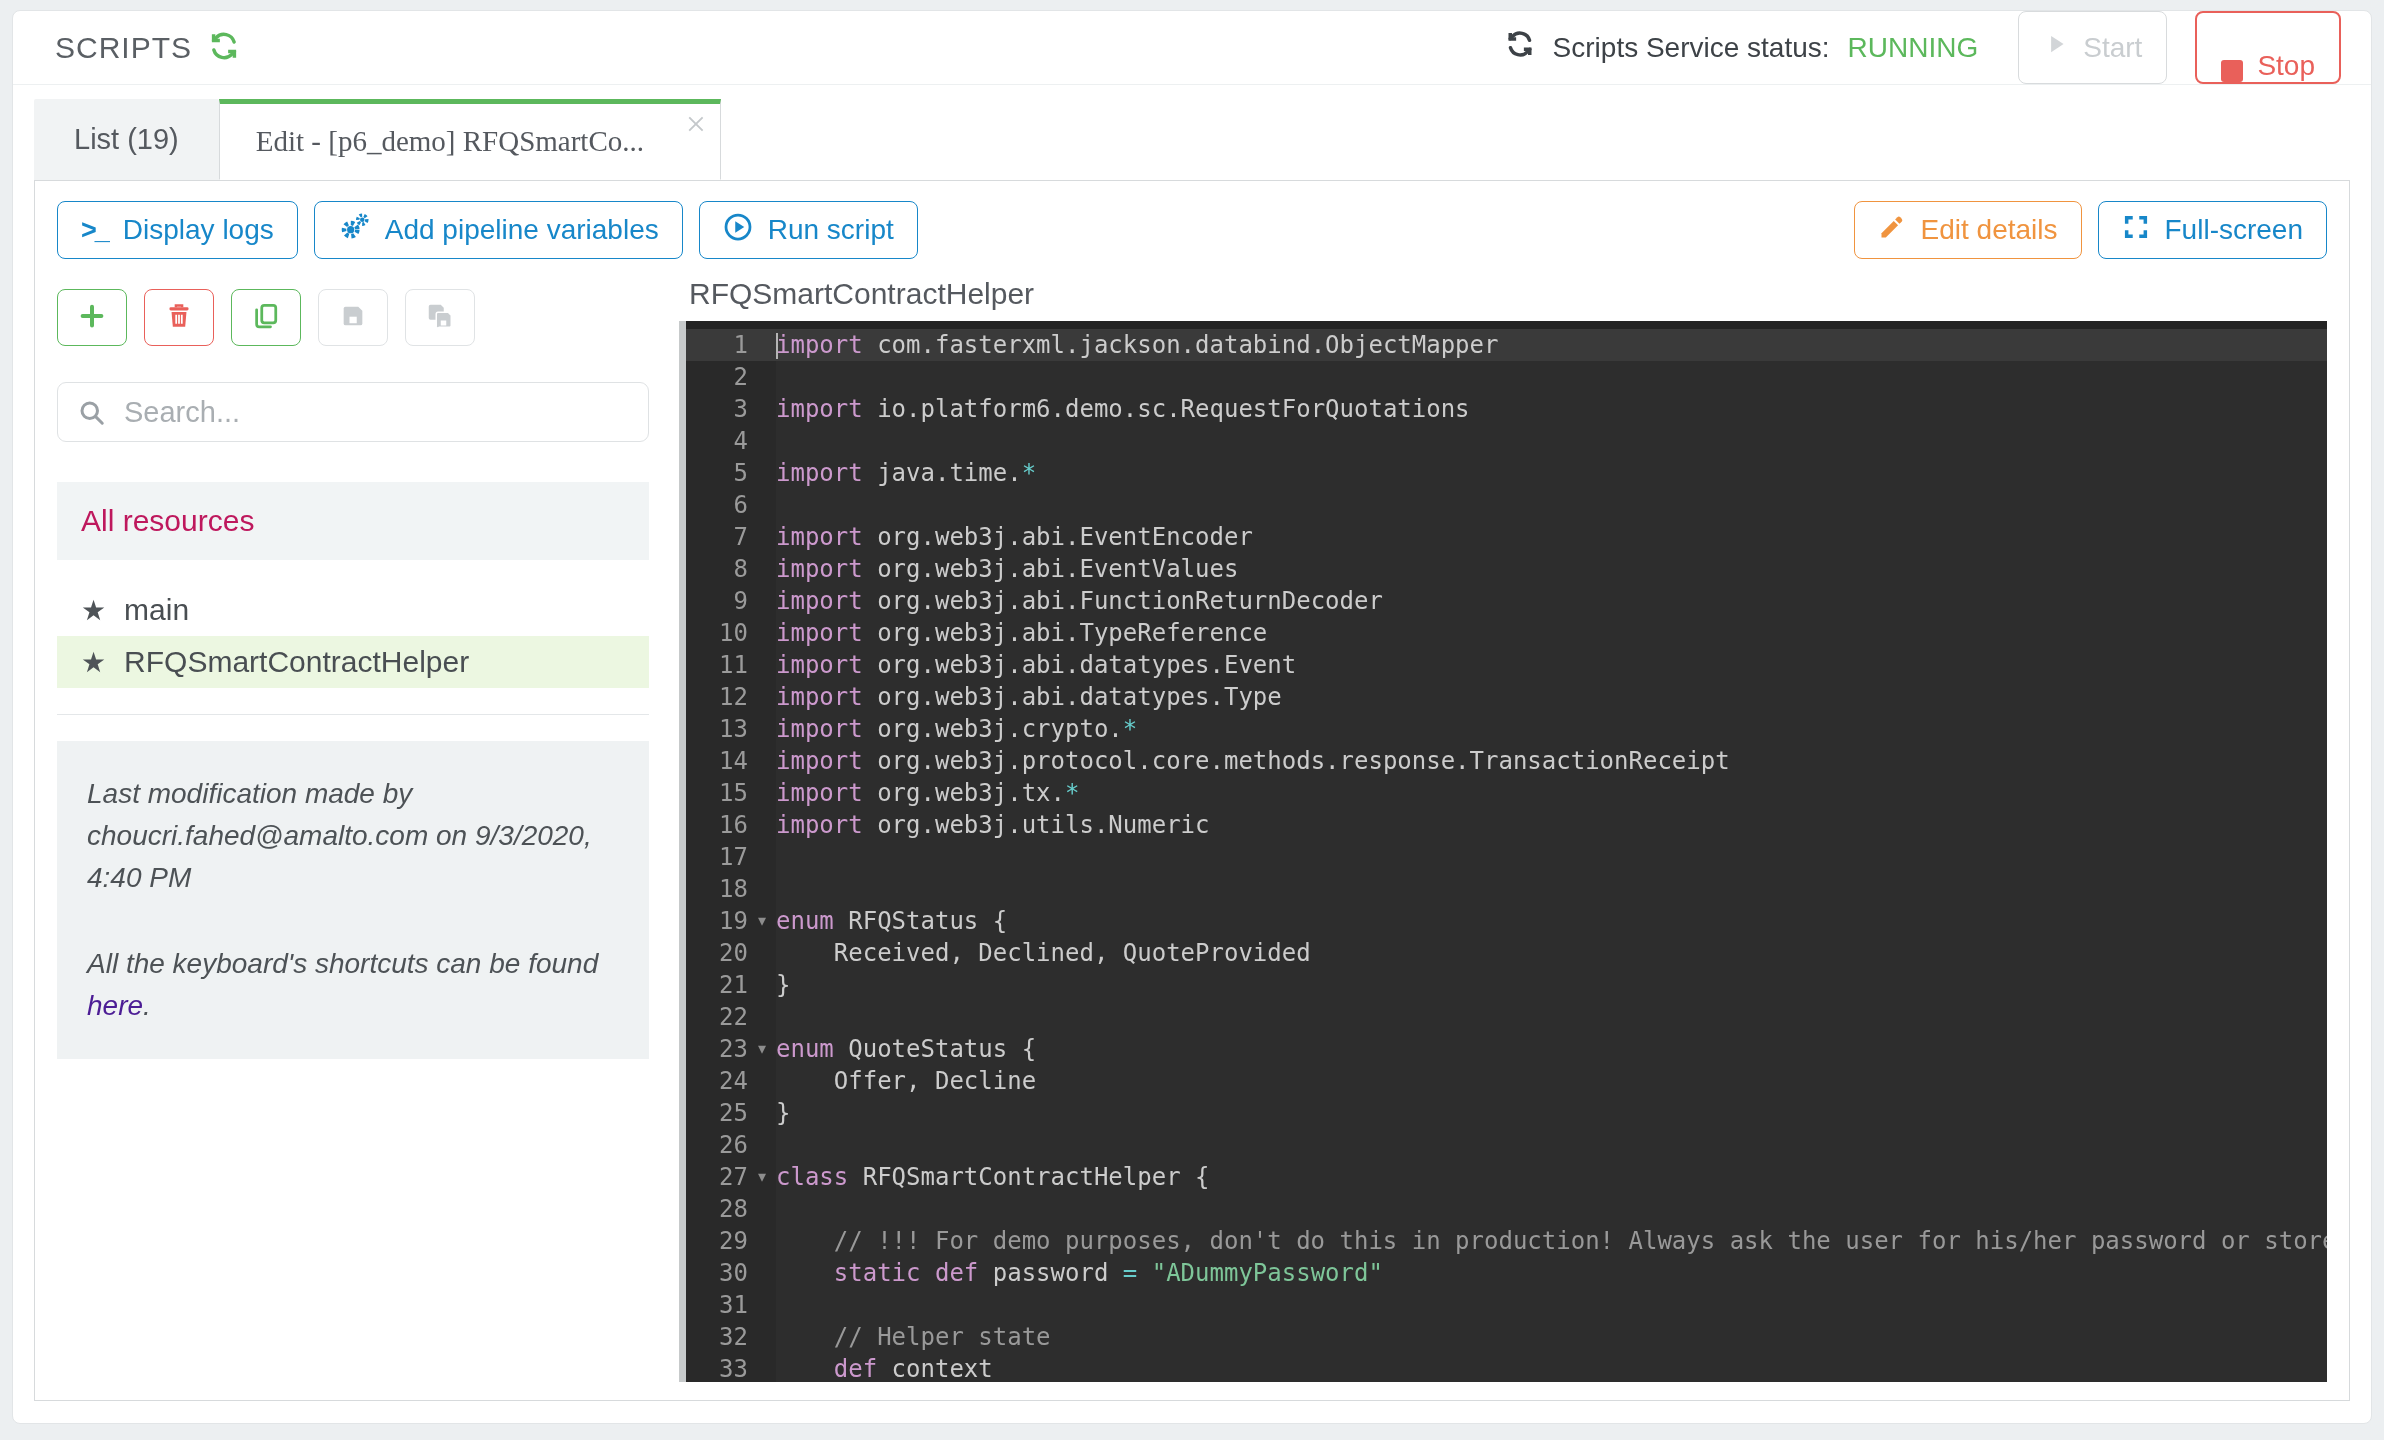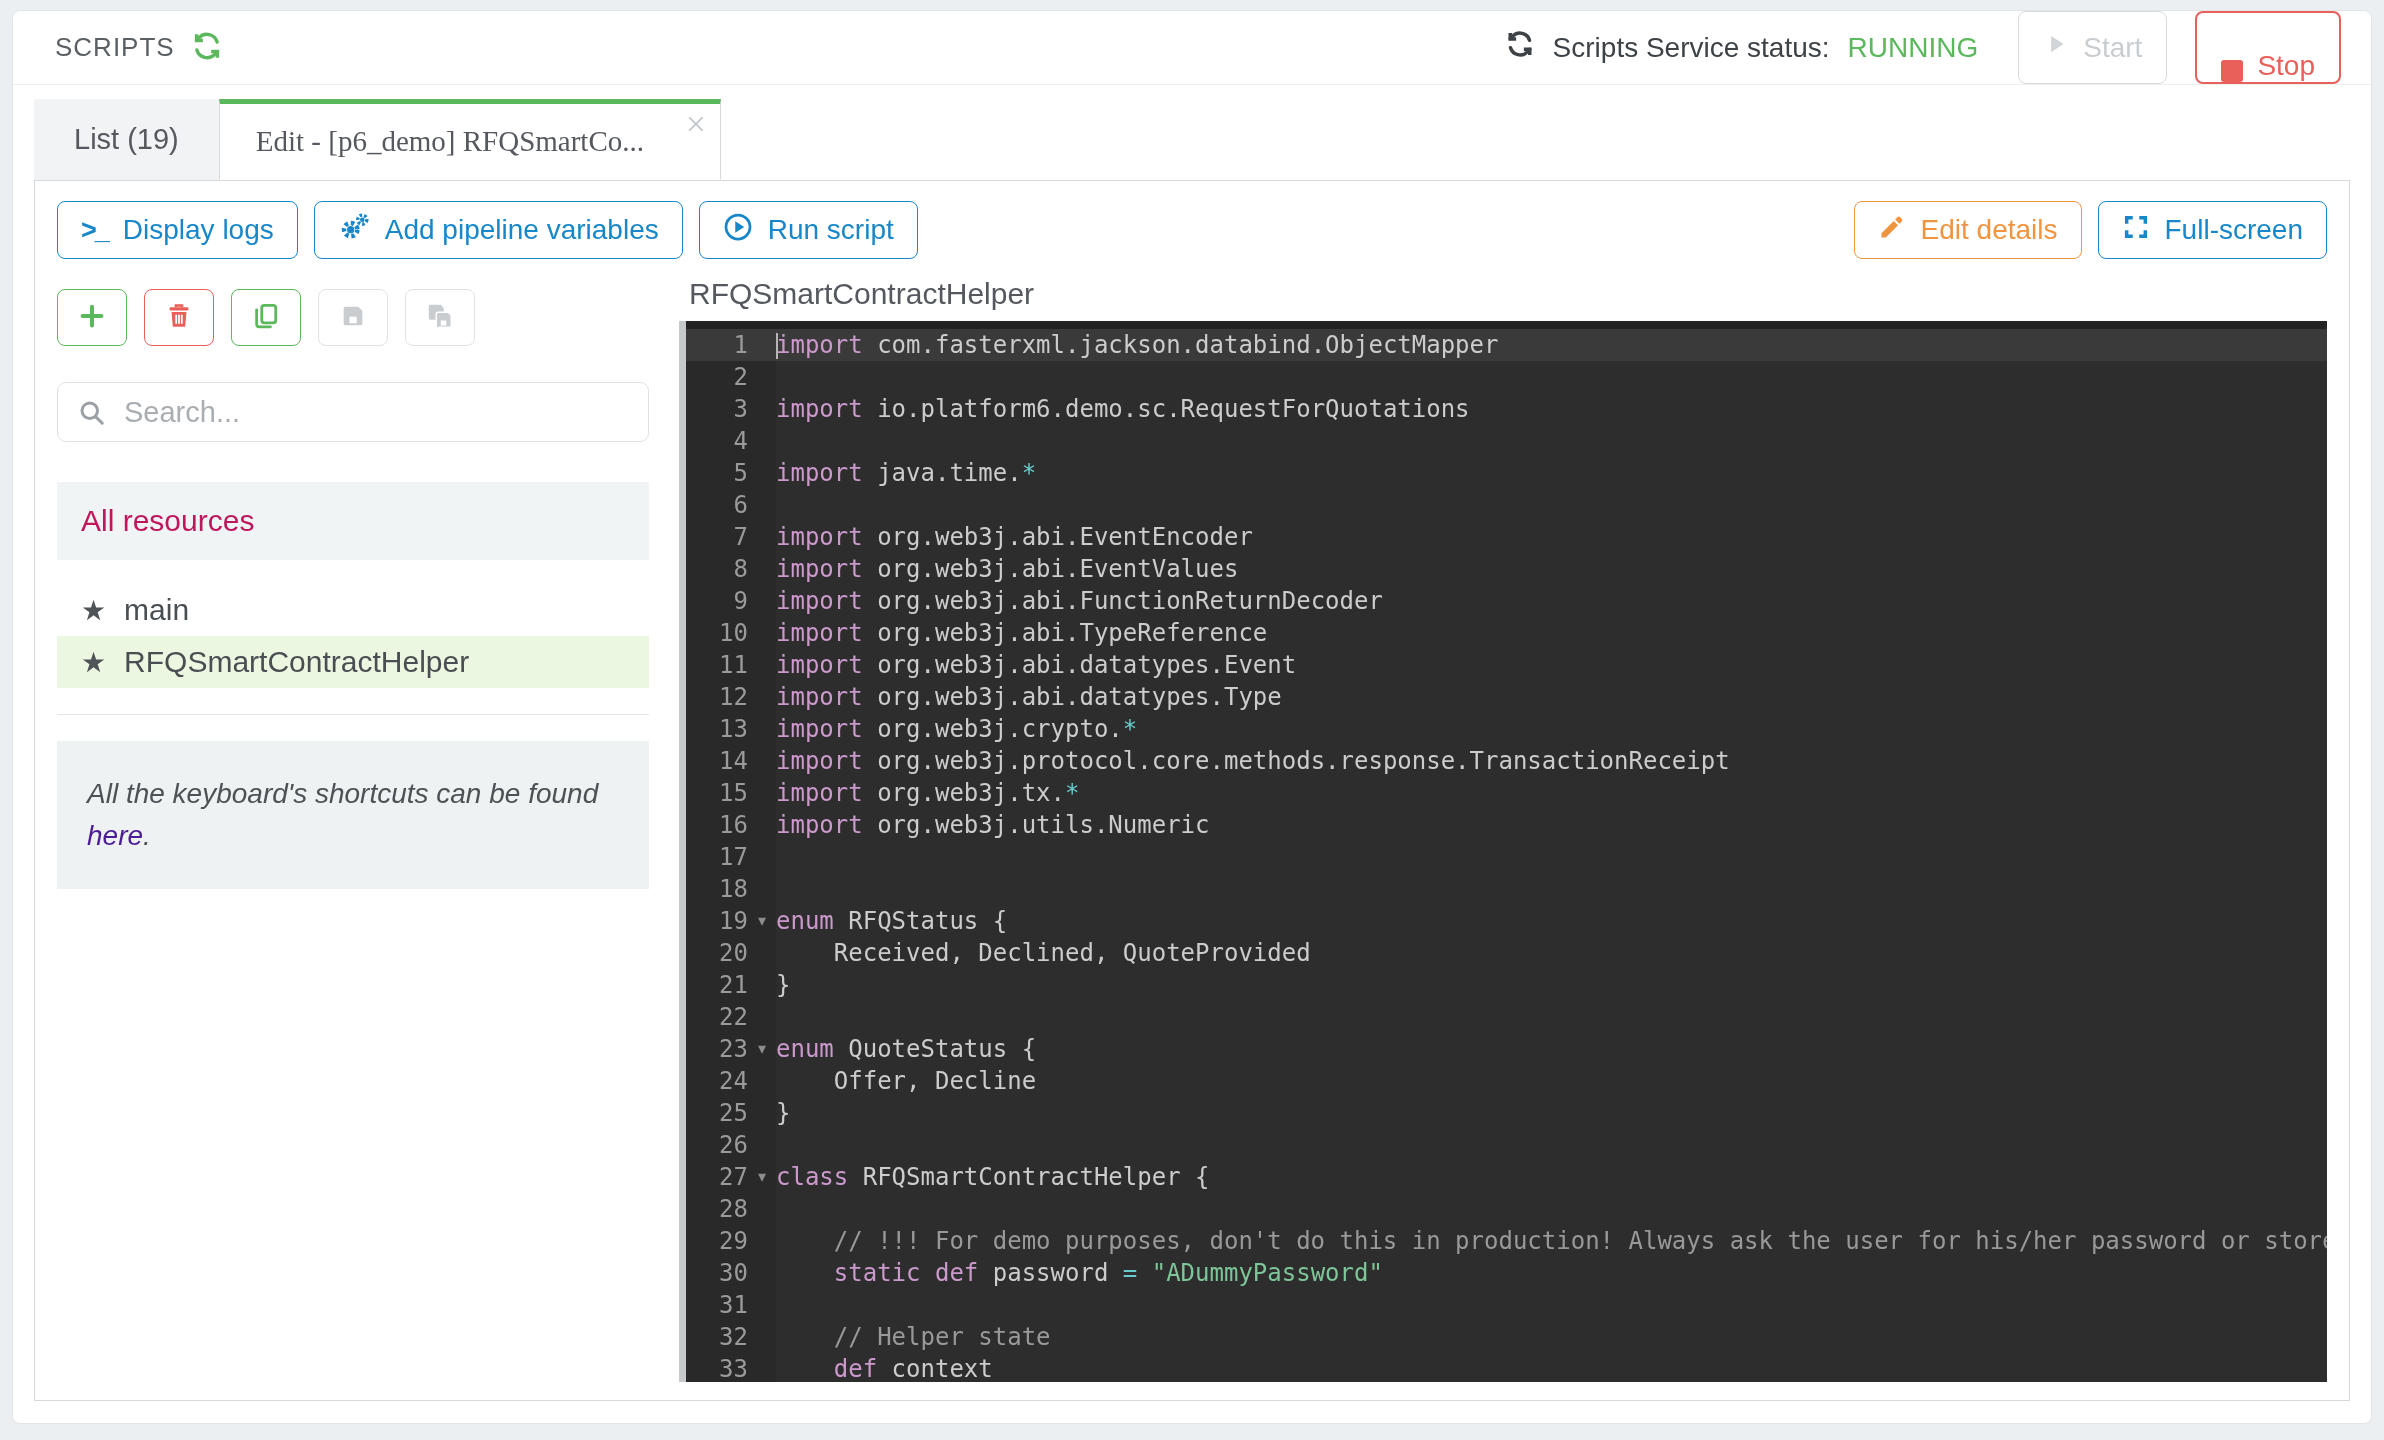--- a/index.html
+++ b/index.html
@@ -13,21 +13,21 @@
   }
   .card {
     position:absolute; left:12px; top:10px; width:2360px; height:1414px;
     background:#fff; border:1px solid #e2e5e7; border-radius:8px;
     display:flex; flex-direction:column;
   }
   
   .hdr { height:74px; flex:none; display:flex; align-items:center; justify-content:space-between;
          padding:0 30px 0 42px; border-bottom:1px solid #edf0f1; }
   .hdr-left { display:flex; align-items:center; gap:16px; }
-  .page-title { font-size:26px; color:#5a5f64; letter-spacing:1px; }
+  .page-title { font-size:30px; color:#5a5f64; letter-spacing:1px; }
   .hdr-right { display:flex; align-items:center; gap:18px; font-size:28px; color:#3d4247; }
   .status-running { color:#5cb85c; margin-right:22px; }
   .btn-start, .btn-stop { display:inline-flex; align-items:center; gap:14px; height:73px;
       padding:0 24px; border-radius:8px; background:#fff; font-size:28px; }
   .btn-start { border:1px solid #d8dbdd; color:#c9cdd0; margin-right:10px; }
   .btn-stop  { border:2px solid #e9605a; color:#e9605a;align-items:flex-end; }
   .stop-square { width:22px; height:22px; background:#e9605a; border-radius:3px; display:inline-block; }
   
   .tabs { flex:none; display:flex; padding:0 21px; margin-top:14px; }
   .tab { position:relative; height:81px; display:flex; align-items:center; font-size:29px;
@@ -266,20 +266,21 @@
             </div>
             <div class="res-item selected">
               <span class="star">★</span>
               <span>RFQSmartContractHelper</span>
             </div>
           </div>
 
         <div class="list-divider"></div>
 
         <div class="info-box">
+          <p>Last modification made by choucri.fahed@amalto.com on 9/3/2020, 4:40 PM</p>
           <p><span>All the keyboard's shortcuts can be found </span><a href="#" class="info-link">here</a><span>.</span></p>
         </div>
       </div>
 
       <div class="right-panel">
         <div class="editor-title">RFQSmartContractHelper</div>
         <div class="editor-wrap">
           <div class="vscroll"></div>
           <div class="editor">
             <div class="topstrip"></div>

